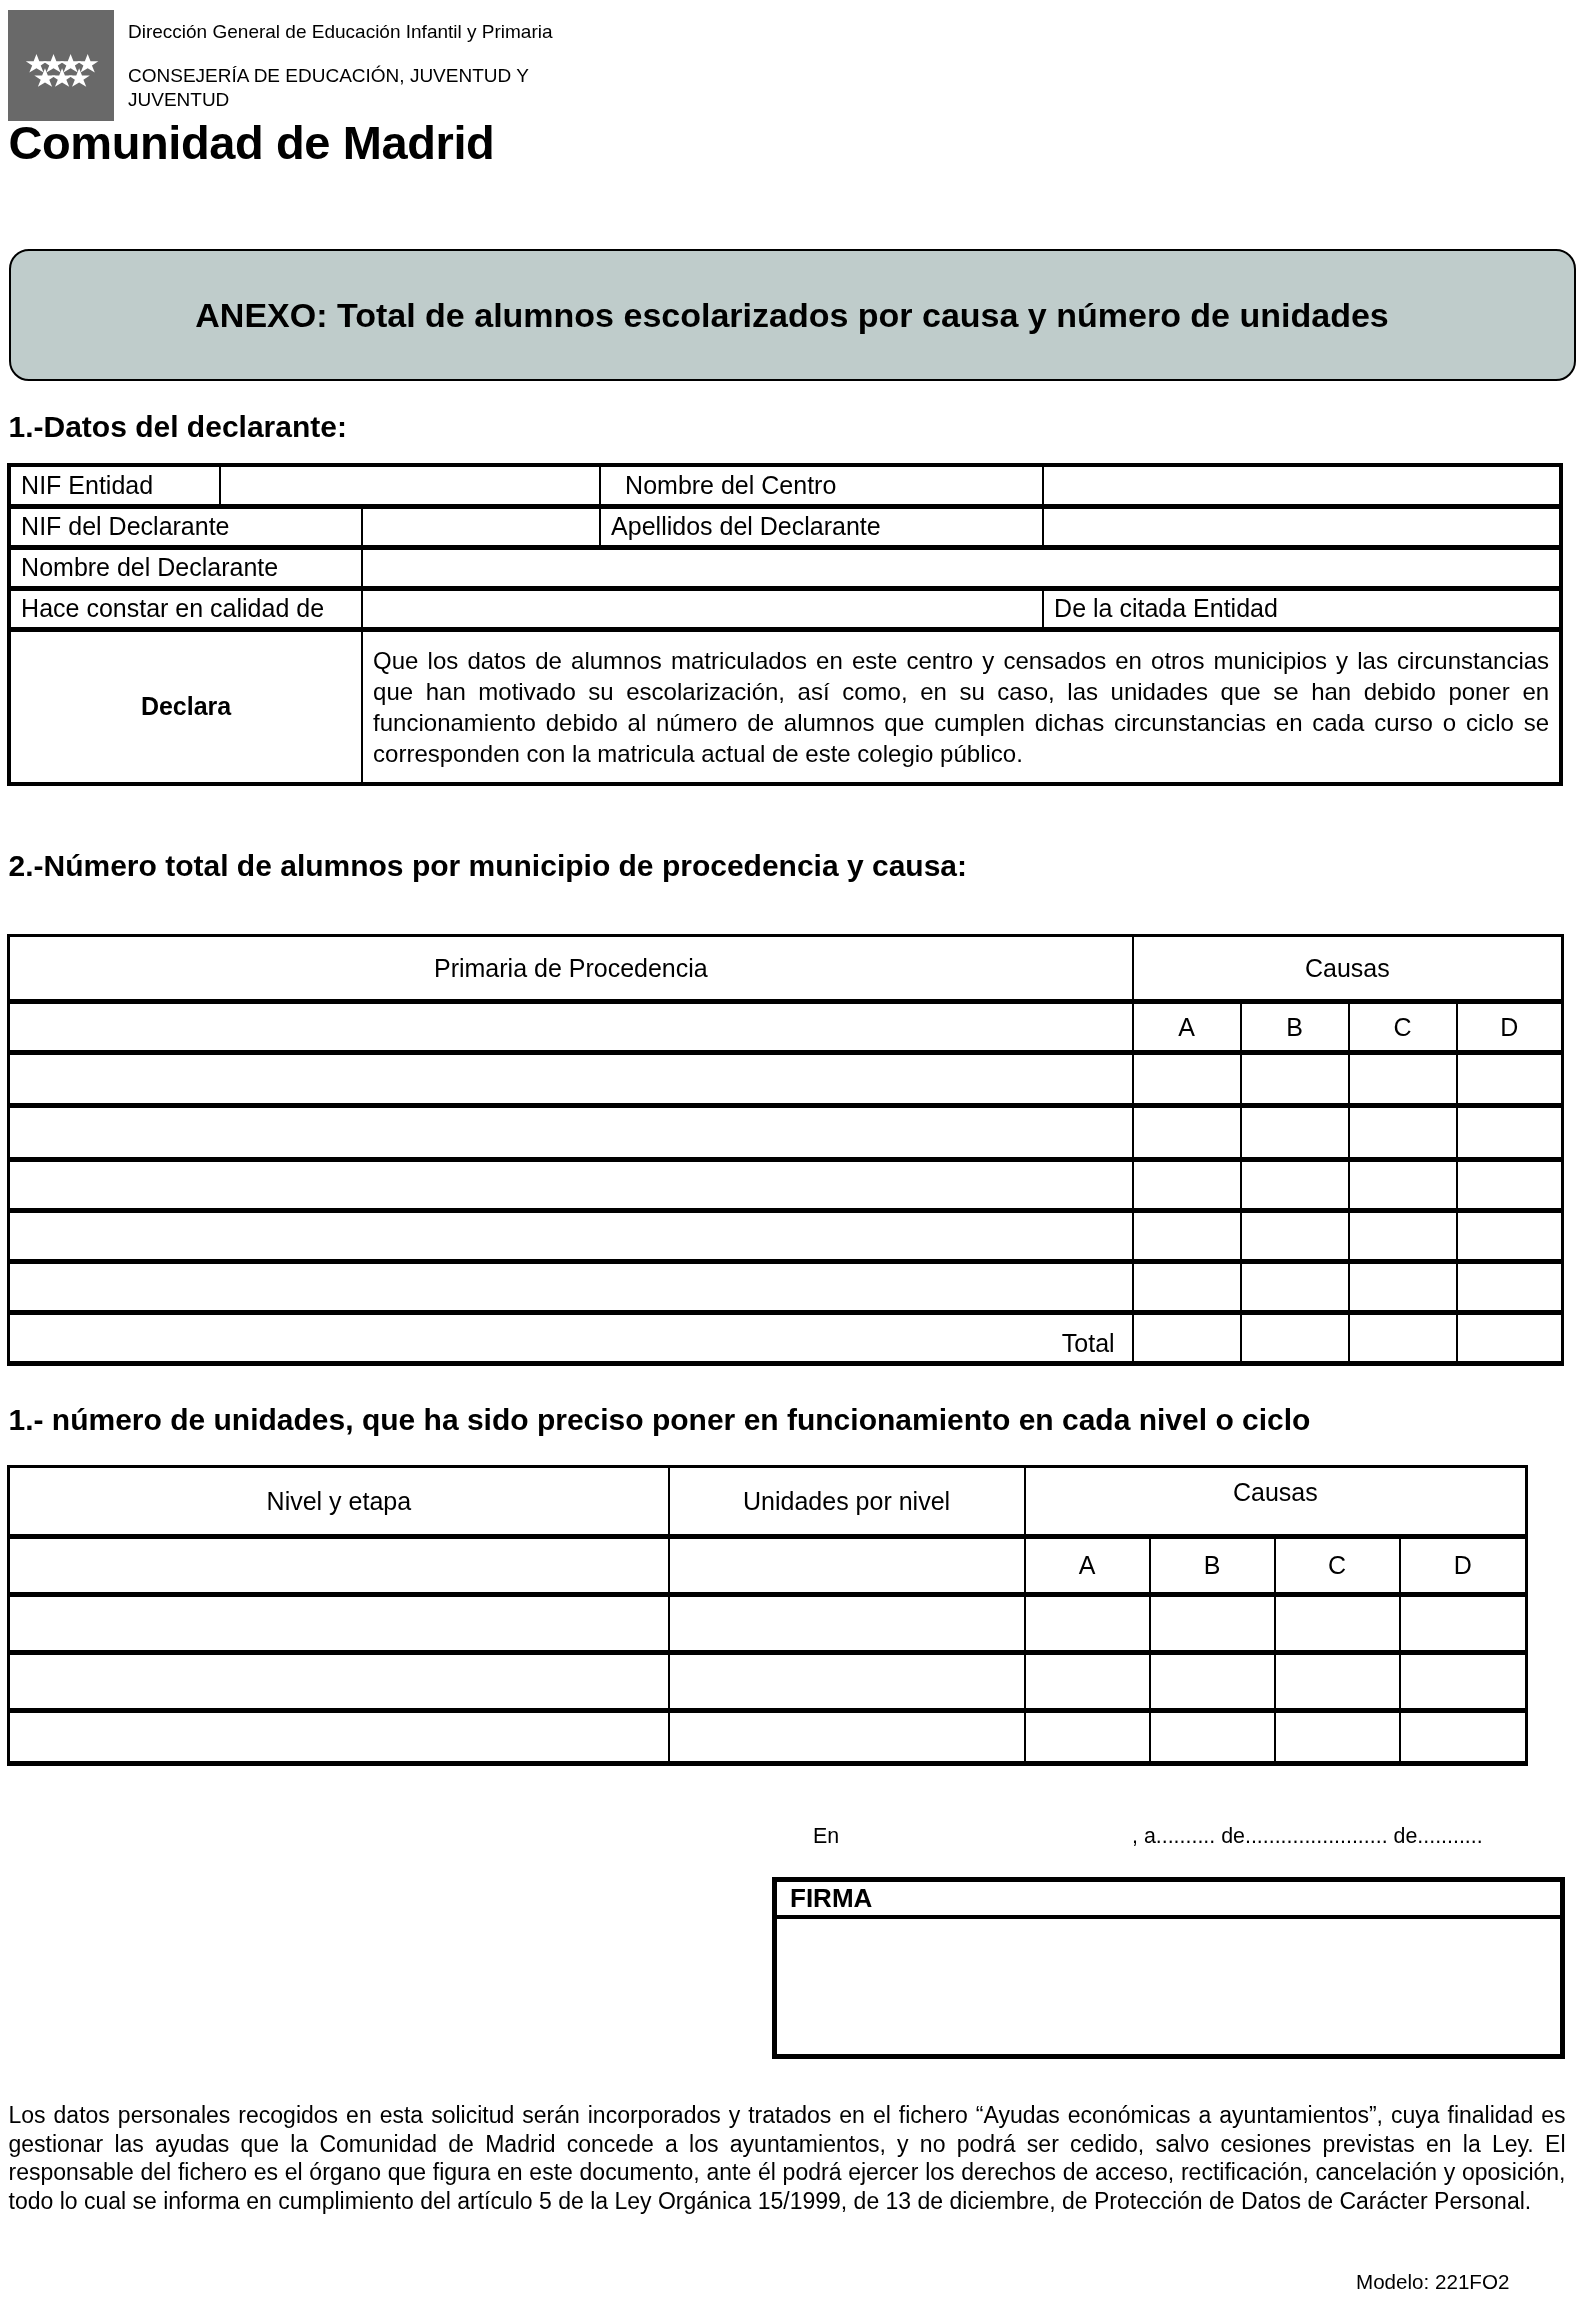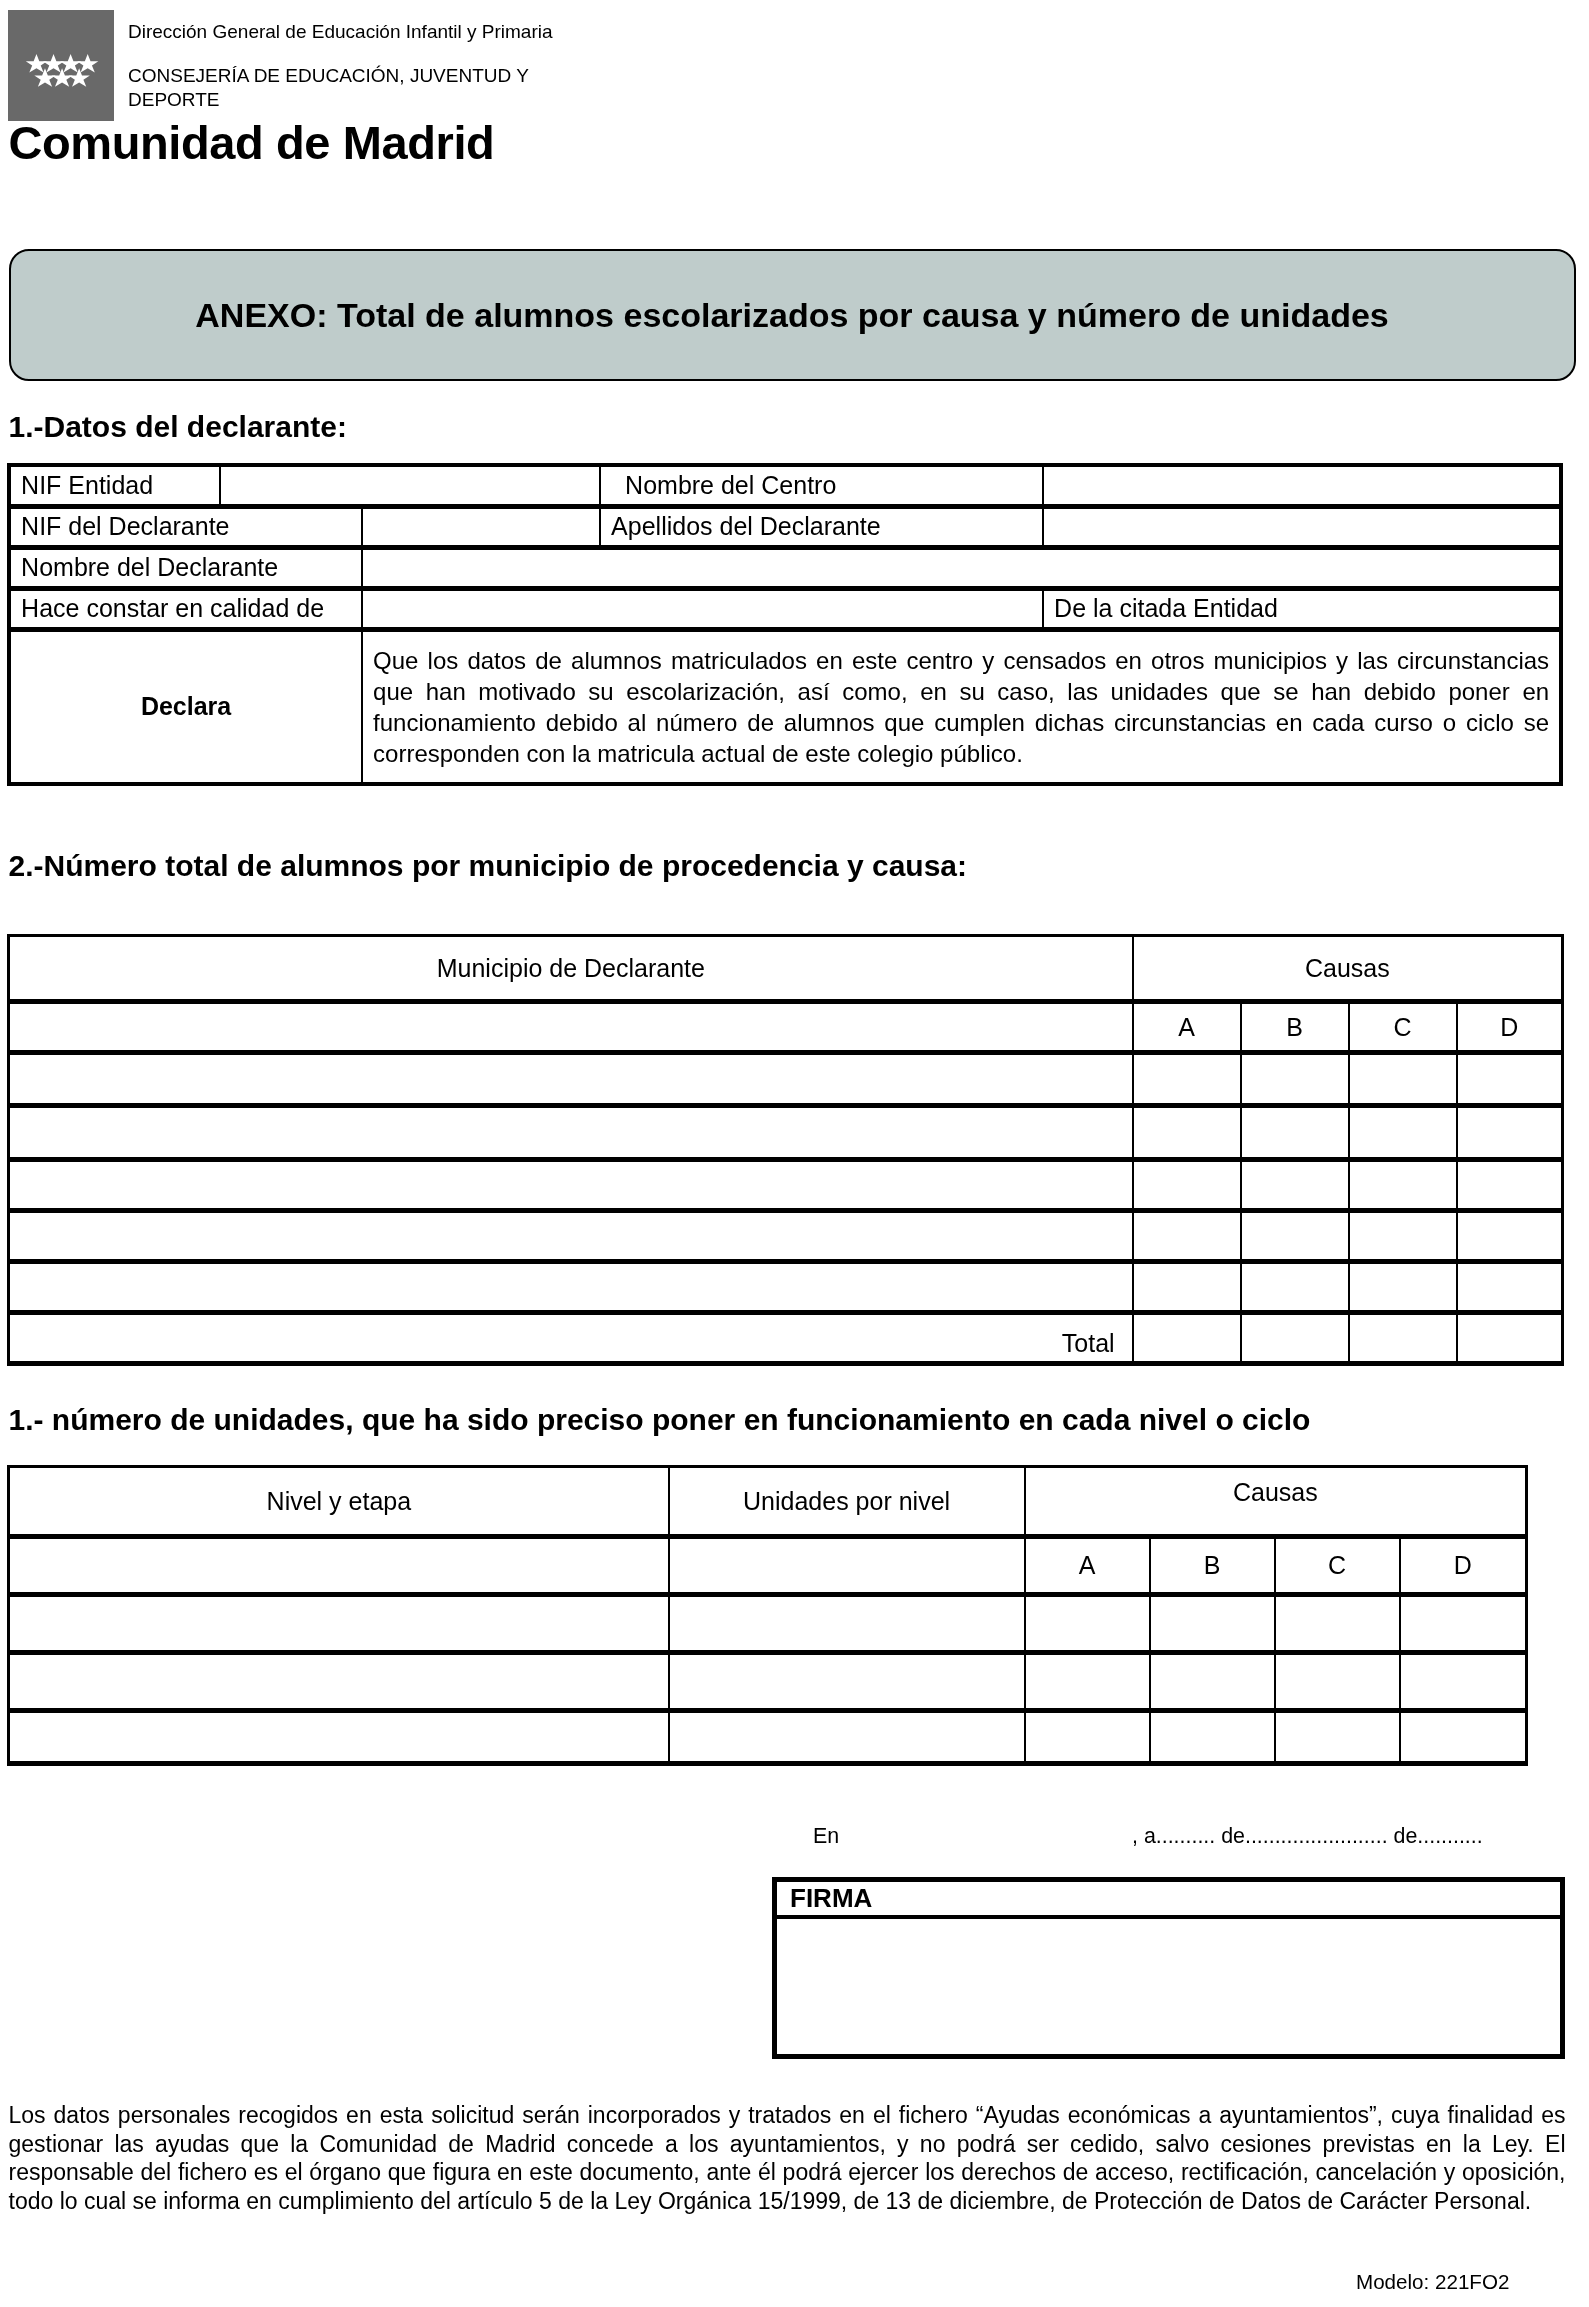--- a/index.html
+++ b/index.html
@@ -43,21 +43,21 @@
       <polygon points="88,62 92,72 103,72 94,78 98,88 88,82 78,88 82,78 73,72 84,72"></polygon>
       <polygon points="112,62 116,72 127,72 118,78 122,88 112,82 102,88 106,78 97,72 108,72"></polygon>
       <polygon points="52,82 56,92 67,92 58,98 62,108 52,102 42,108 46,98 37,92 48,92"></polygon>
       <polygon points="76,82 80,92 91,92 82,98 86,108 76,102 66,108 70,98 61,92 72,92"></polygon>
       <polygon points="100,82 104,92 115,92 106,98 110,108 100,102 90,108 94,98 85,92 96,92"></polygon>
     </g>
   </svg>
 </div>
 <div class="abs hdr-line" style="top:8.5px;">Dirección General de Educación Infantil y Primaria</div>
 <div class="abs hdr-line" style="top:53px;">CONSEJERÍA DE EDUCACIÓN, JUVENTUD  Y</div>
-<div class="abs hdr-line" style="top:77px;">DEPORTE</div>
+<div class="abs hdr-line" style="top:77px;">JUVENTUD</div>
 <div class="abs brand">Comunidad de Madrid</div>
 
 <div class="abs title-box">
   <span>ANEXO: Total de alumnos escolarizados por causa y número de unidades</span>
 </div>
 
 <div class="abs sec-title" style="top:410px;">1.-Datos del declarante:</div>
 <table class="t1">
   <colgroup>
     <col style="width:211px">
@@ -100,21 +100,21 @@
 <table class="t2">
   <colgroup>
     <col style="width:1124px">
       <col style="width:108px">
       <col style="width:108px">
       <col style="width:108px">
       <col style="width:106px">
   </colgroup>
   <tbody>
       <tr style="height:66px;">
-    <td class="center">Municipio de Declarante</td>
+    <td class="center">Primaria de Procedencia</td>
     <td colspan="4" class="center">Causas</td>
   </tr>
   <tr style="height:51px;">
     <td></td>
     <td class="center">A</td>
     <td class="center">B</td>
     <td class="center">C</td>
     <td class="center">D</td>
   </tr>
   <tr style="height:53px;">

